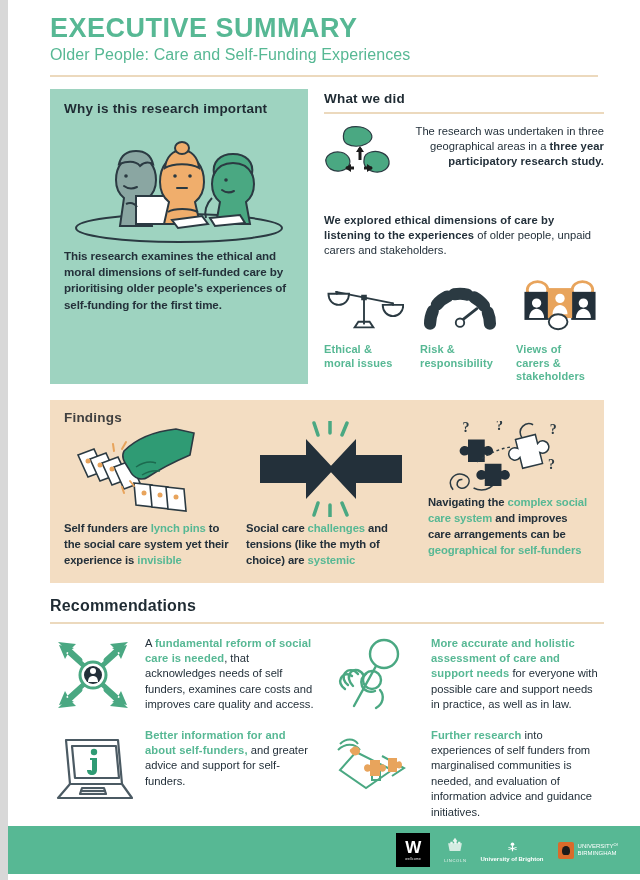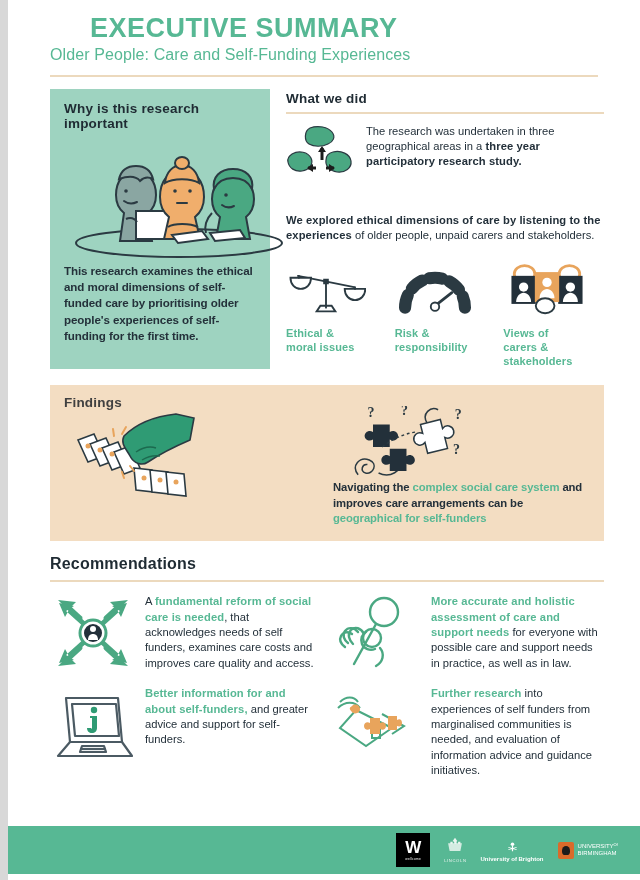--- a/index.html
+++ b/index.html
@@ -13,54 +13,54 @@
     position: absolute;
     left: 8px; top: 0; width: 632px; height: 880px;
     background: #ffffff;
     overflow: hidden;
   }
 
   
   .header { padding: 14px 0 0 42px; }
   .title {
     font-size: 27px; font-weight: bold; color: #57b894;
-    letter-spacing: 0.5px; line-height: 1.05; margin-left: 40px;
+    letter-spacing: 0.5px; line-height: 1.05;
   }
   .subtitle {
     font-size: 16px; color: #57b894; letter-spacing: 0.1px;
     margin-top: 3px; line-height: 1.2;
   }
   .hr-tan {
     height: 2px; background: #ecd9bd;
     margin: 10px 42px 0 42px;
   }
 
   
   .top-area { display: flex; padding: 12px 36px 0 42px; gap: 16px; }
 
   .green-card {
-    width: 220px; background: #9ed3c0; padding: 12px 14px 14px 14px;
+    width: 258px; background: #9ed3c0; padding: 12px 14px 14px 14px;
     flex: none;
   }
   .green-card h2 {
     font-size: 13.5px; color: #1f2b33; font-weight: bold;
     letter-spacing: .2px; margin-bottom: 4px;
   }
   .illus-people { height: 128px; position: relative; }
   .green-card p {
     font-size: 11.6px; line-height: 1.42; color: #24313a;
     font-weight: bold; letter-spacing: -.1px;
   }
 
   .what-col { flex: 1; padding-top: 2px; }
   .what-col h2 {
     font-size: 13.5px; color: #1f2b33; font-weight: bold; letter-spacing: .2px;
   }
   .what-col .hr { height: 2px; background: #ecd9bd; margin: 6px 0 10px 0; }
-  .wd-row { display: flex; gap: 8px; align-items: flex-start; }
+  .wd-row { display: flex; gap: 8px; align-items: flex-start; text-align: right; }
   .wd-text { font-size: 11.2px; line-height: 1.38; color: #23303a; }
   .wd-text .bold-round { font-weight: bold; letter-spacing: .1px; }
   .wd-para2 {
     font-size: 11.2px; line-height: 1.38; color: #23303a; margin-top: 23px;
   }
   .wd-para2 .bold-round { font-weight: bold; letter-spacing: .1px; }
 
   .icon-row { display: flex; margin-top: 16px; gap: 8px; }
   .icon-cell { flex: 1; }
   .icon-cap {
@@ -290,22 +290,40 @@
               </g>
               <path d="M60 30c14-14 34-20 52-22l18 4-4 22c-14 6-30 14-42 22-6 4-14 2-18-6-3-6-10-12-6-20z" fill="#2f9b74"></path>
               <path d="M72 46c6-4 14-6 20-4" fill="none" stroke="#1c6a4f" stroke-width="1.4"></path>
               <path d="M78 54c5-3 12-5 18-4" fill="none" stroke="#1c6a4f" stroke-width="1.4"></path>
             </g>
             <g stroke="#e8a45c" stroke-width="2" stroke-linecap="round">
               <path d="M58 28l4-7M50 30l-1-7M66 60l4 5M58 66l2 6"></path>
             </g>
           </svg>
         </div>
-      </div>
-
+        <div class="f-text">
+          <span>Self funders are </span><span class="g">lynch pins</span><span> to the social care system yet their experience is </span><span class="g">invisible</span>
+        </div>
+      </div>
+
+      <div class="f-col">
+        <div class="f-art">
+          <svg viewBox="0 0 170 96" width="170" height="96">
+            <path d="M14 34h46V18l28 30-28 30V62H14z" fill="#23303a"></path>
+            <path d="M156 34h-46V18L82 48l28 30V62h46z" fill="#23303a"></path>
+            <g stroke="#4aa882" stroke-width="3.5" stroke-linecap="round">
+              <path d="M72 14l-4-12M84 12V0M96 14l5-12"></path>
+              <path d="M72 82l-4 12M84 84v12M96 82l5 12"></path>
+            </g>
+          </svg>
+        </div>
+        <div class="f-text">
+          <span>Social care </span><span class="g">challenges</span><span> and tensions (like the myth of choice) are </span><span class="g">systemic</span>
+        </div>
+      </div>
 
       <div class="f-col c3">
         <div class="f-art">
           <svg viewBox="0 0 170 86" width="160" height="80">
             <g fill="none" stroke="#2b3a42" stroke-width="1.6">
               <path d="M26 74c-8-10 2-20 12-16 10 4 4 16-4 14-6-2-4-10 2-9"></path>
               <path d="M48 72c12 6 26-2 24-14"></path>
               <path d="M100 18c-6-10 4-18 12-14"></path>
             </g>
             <g fill="#23303a">

